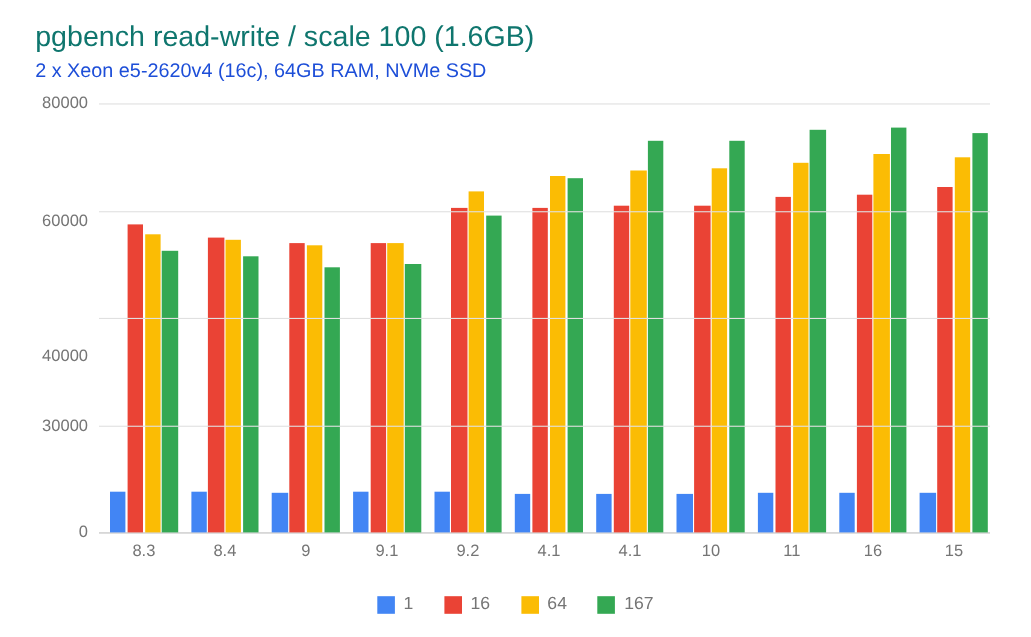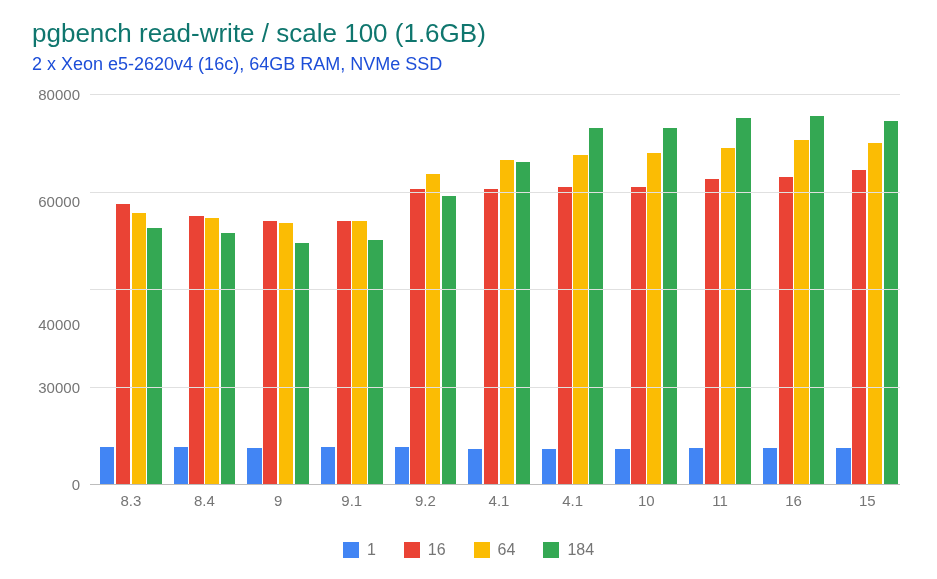--- a/index.html
+++ b/index.html
@@ -216,17 +216,17 @@
       <div class="legend-item">
         <div class="swatch" style="background: rgb(234, 67, 53);"></div>
         <span>16</span>
       </div>
       <div class="legend-item">
         <div class="swatch" style="background: rgb(251, 188, 4);"></div>
         <span>64</span>
       </div>
       <div class="legend-item">
         <div class="swatch" style="background: rgb(52, 168, 83);"></div>
-        <span>184</span>
+        <span>167</span>
       </div>
     </div>
 
 </div>
 
 </body></html>

